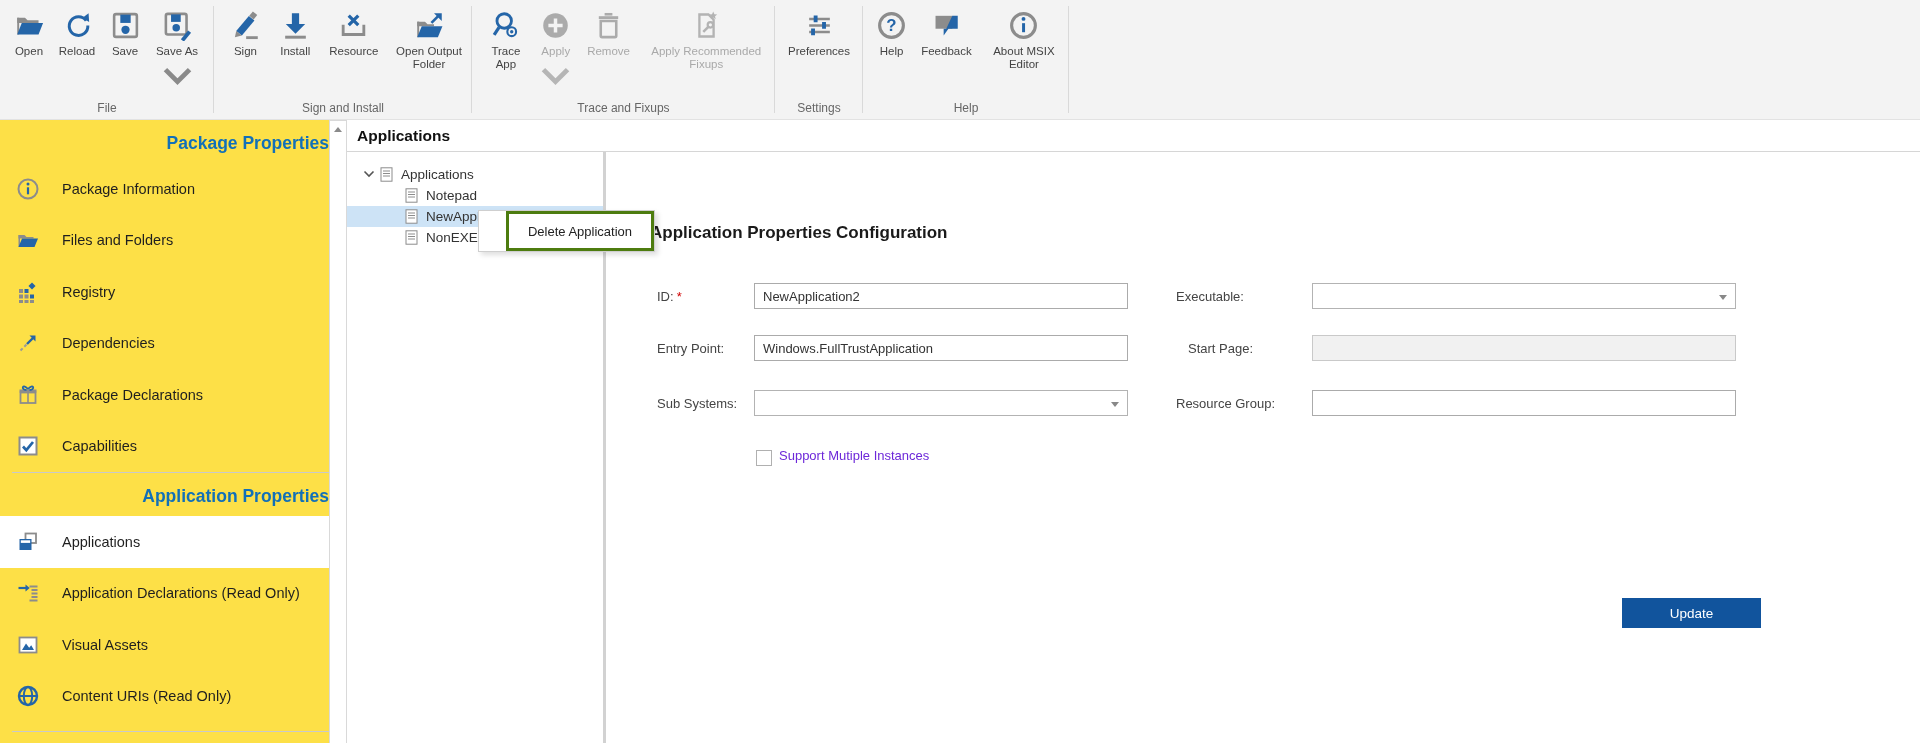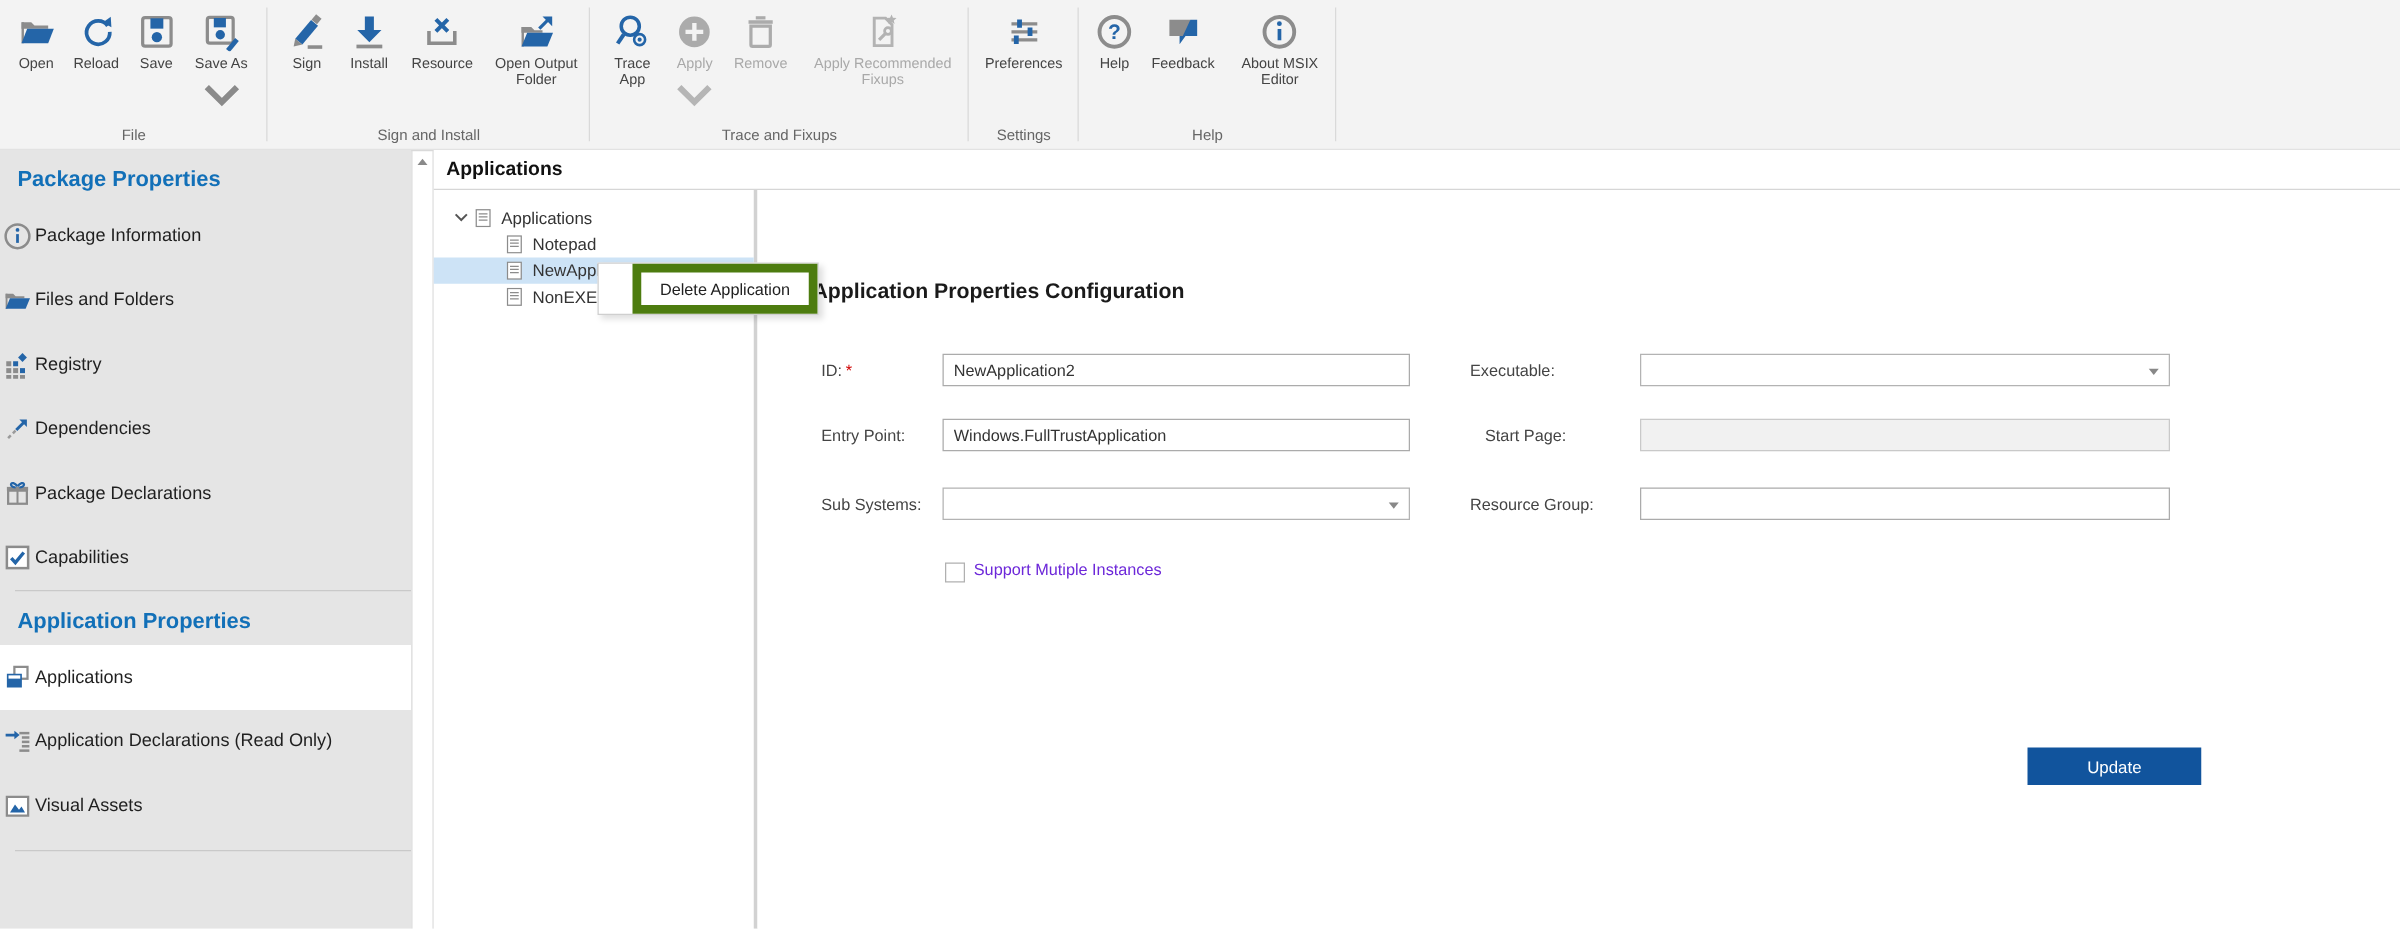--- a/index.html
+++ b/index.html
@@ -17,23 +17,23 @@
   .rbtn{display:flex;flex-direction:column;align-items:center;text-align:center;font-size:11.5px;
         color:#444;line-height:1.13;cursor:pointer;padding-top:2px;box-sizing:border-box;}
   .rbtn svg{width:31px;height:31px;margin-bottom:4px;flex:none;}
   .rbtn.disabled{color:#a9a9a9;cursor:default;}
   .chev{margin-top:3px;}
 
   
   .content{flex:1;display:flex;position:relative;min-height:0;}
 
   
-  .sidebar{width:329px;flex:none;background:#e5e5e5;box-sizing:border-box;overflow:hidden;}
+  .sidebar{width:329px;flex:none;background:#fde047;box-sizing:border-box;overflow:hidden;text-align:right;}
   .sb-header{color:#1270b8;font-weight:bold;font-size:17.5px;padding:13px 0 9px 14px;}
-  .sb-item{height:51.5px;display:flex;align-items:center;padding-left:2px;gap:2px;
+  .sb-item{height:51.5px;display:flex;align-items:center;padding-left:16px;gap:22px;
            font-size:14.5px;color:#1f1f1f;cursor:pointer;}
   .sb-item svg{width:24px;height:24px;flex:none;}
   .sb-item.selected{background:#fff;}
   .sb-div{height:1px;background:#c9c9c9;margin-left:12px;}
 
   
   .nav-scroll{width:18px;flex:none;background:#fff;border:1px solid #d9d9d9;border-bottom:none;box-sizing:border-box;}
   .nav-scroll-up{height:17px;display:flex;align-items:center;justify-content:center;cursor:pointer;}
   .tri-up{width:0;height:0;border-left:4px solid transparent;border-right:4px solid transparent;border-bottom:5px solid #8a8a8a;}
 
@@ -60,21 +60,21 @@
   .caret{position:absolute;right:8px;top:11px;width:0;height:0;
          border-left:4px solid transparent;border-right:4px solid transparent;border-top:5px solid #888;}
   .cbx{position:absolute;left:150px;top:298px;width:16px;height:16px;border:1px solid #b0b0b0;background:#fff;box-sizing:border-box;cursor:pointer;}
   .cbx-label{position:absolute;left:173px;top:296px;font-size:13px;color:#6d28d9;}
   .update-btn{position:absolute;left:992px;top:446px;width:139px;height:30px;background:#11549d;color:#fff;
               display:flex;align-items:center;justify-content:center;font-size:13.5px;cursor:pointer;margin-left:24px;}
 
   
   .ctx{position:absolute;left:478px;top:90px;width:177px;height:42px;background:#fff;border:1px solid #cfcfcf;
        box-shadow:3px 3px 5px rgba(0,0,0,.13);z-index:10;box-sizing:border-box;}
-  .ctx-item{position:absolute;left:27px;top:0px;width:148px;height:40px;border:7px solid #4d7c0f;background:#fff;
+  .ctx-item{position:absolute;left:27px;top:0px;width:148px;height:40px;border:3px solid #4d7c0f;background:#fff;
             box-sizing:border-box;display:flex;align-items:center;justify-content:center;font-size:13px;color:#222;cursor:pointer;}
 </style>
 </head>
 <body>
 
 <div class="app">
 
   <div class="ribbon">
 
     <div class="rgroup" style="width:214px;padding-left:6px;">
@@ -322,20 +322,28 @@
           </svg>
         <span>Application Declarations (Read Only)</span>
       </div>
       <div class="sb-item">
         <svg viewBox="0 0 24 24">
             <rect x="3.5" y="4.5" width="17" height="15" fill="#fff" stroke="#8c8c8c" stroke-width="1.8"></rect>
             <path fill="#2465a8" d="M6 17l4-6.5 3.2 4.3 2-2.6 2.8 4.8z"></path>
           </svg>
         <span>Visual Assets</span>
       </div>
+      <div class="sb-item">
+        <svg viewBox="0 0 24 24">
+            <circle cx="12" cy="12" r="9" fill="none" stroke="#2465a8" stroke-width="2.4"></circle>
+            <ellipse cx="12" cy="12" rx="4.2" ry="9" fill="none" stroke="#2465a8" stroke-width="2"></ellipse>
+            <path stroke="#2465a8" stroke-width="2" d="M3 12h18"></path>
+          </svg>
+        <span>Content URIs (Read Only)</span>
+      </div>
       <div class="sb-div" style="margin-top:9px;"></div>
     </nav>
 
     <div class="nav-scroll">
       <div class="nav-scroll-up">
           <div class="tri-up"></div>
         </div>
     </div>
 
     <div class="main">

